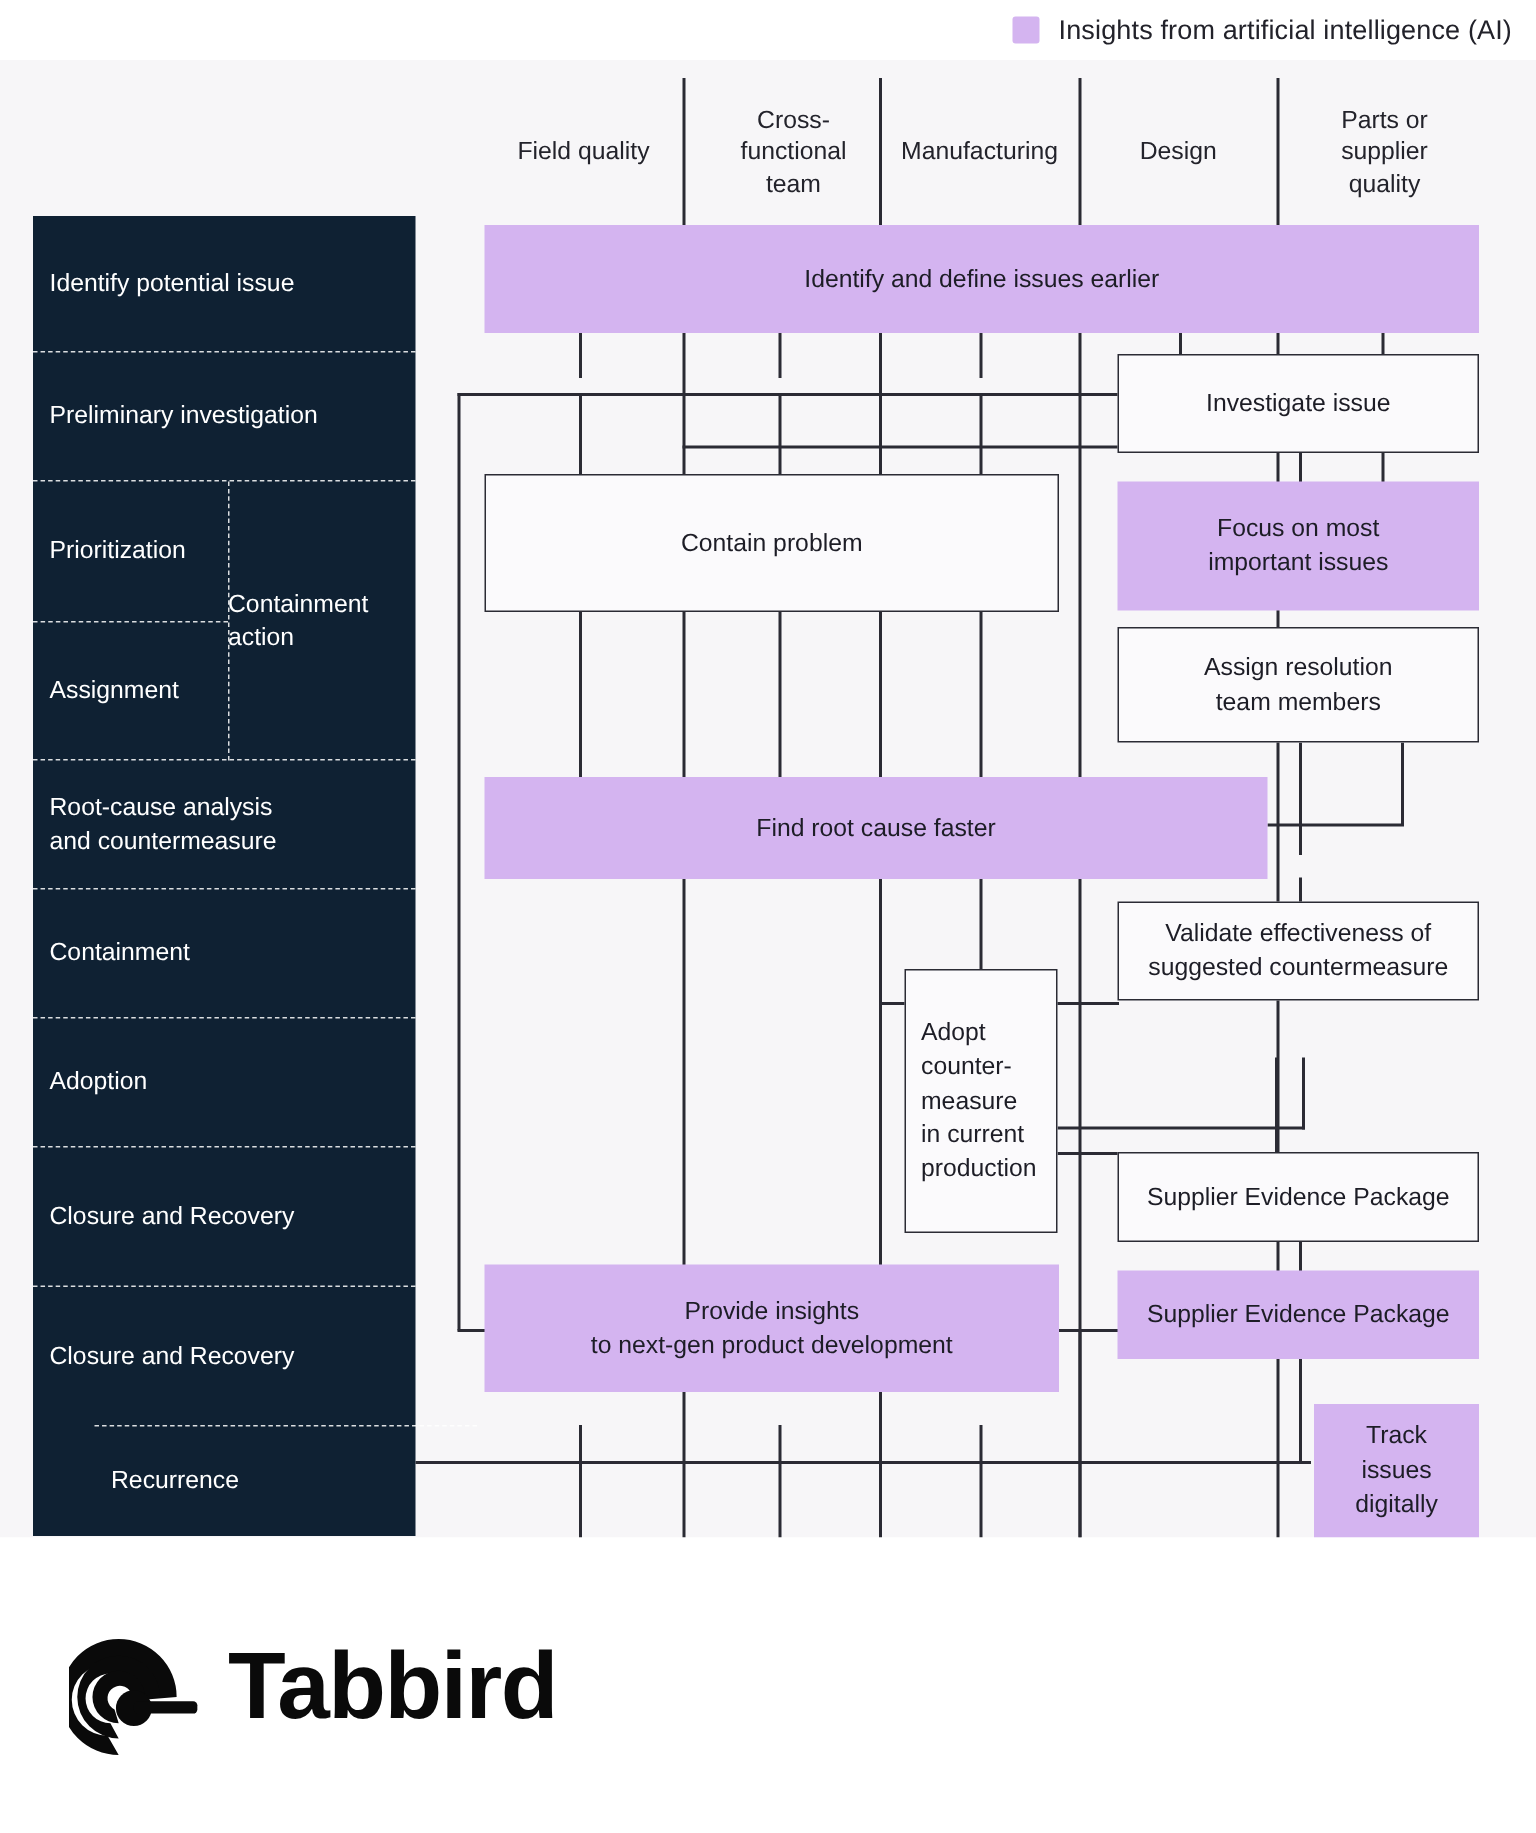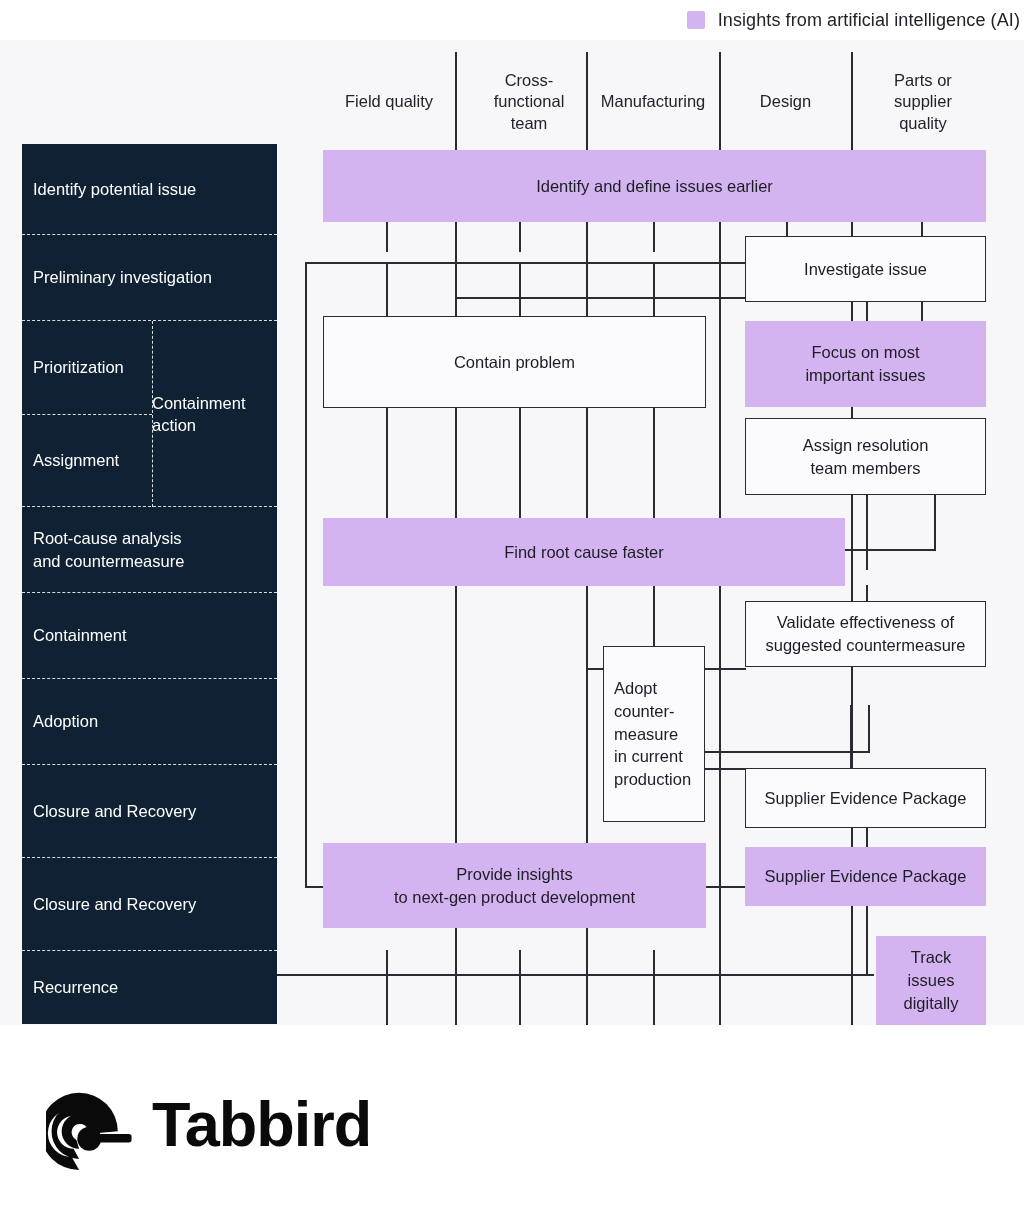--- a/index.html
+++ b/index.html
@@ -10,21 +10,21 @@
     overflow: hidden;
   }
 
   #root { position: relative; width: 1024px; height: 1222px; }
 
   
   .legend {
     position: absolute; top: 0; left: 0;
     width: 1024px; height: 40px;
     display: flex; align-items: center; justify-content: flex-end;
-    padding-right: 4px;
+    padding-right: 16px;
   }
   .legend-swatch {
     width: 18px; height: 18px; border-radius: 2px;
     margin-right: 13px;
   }
   .legend-label { font-size: 18px; color: #22222a; letter-spacing: .1px; }
 
   
   .canvas {
     position: absolute; left: 0; top: 40px;
@@ -138,21 +138,21 @@
         <div class="stage-split" style="top:93px; height:93px;">Assignment</div>
         <div class="vsplit" style="top:0px; height:186px;"></div>
         <div class="contain-label" style="top:0px; height:186px;">Containment action</div>
       </div>
 
       <div class="stage" style="top:362px; height:86px;">Root-cause analysis<br>and countermeasure</div>
       <div class="stage" style="top:448px; height:86px;">Containment</div>
       <div class="stage" style="top:534px; height:86px;">Adoption</div>
       <div class="stage" style="top:620px; height:93px;">Closure and Recovery</div>
       <div class="stage" style="top:713px; height:93px;">Closure and Recovery</div>
-      <div class="stage" style="top:806px; height:74px;">Recurrence</div>
+      <div class="stage" style="top:806px; height:74px;margin-left:41px;">Recurrence</div>
     </div>
 
     <div class="conn v" style="left:386px; top:181px; height:31px;"></div>
     <div class="conn v" style="left:519px; top:181px; height:31px;"></div>
     <div class="conn v" style="left:653px; top:181px; height:31px;"></div>
     <div class="conn v" style="left:786px; top:181px; height:31px;"></div>
     <div class="conn v" style="left:921px; top:181px; height:31px;"></div>
 
     <div class="conn h" style="left:305px; top:222px; width:460px;"></div>
     <div class="conn v" style="left:305px; top:222px; height:625px;"></div>

